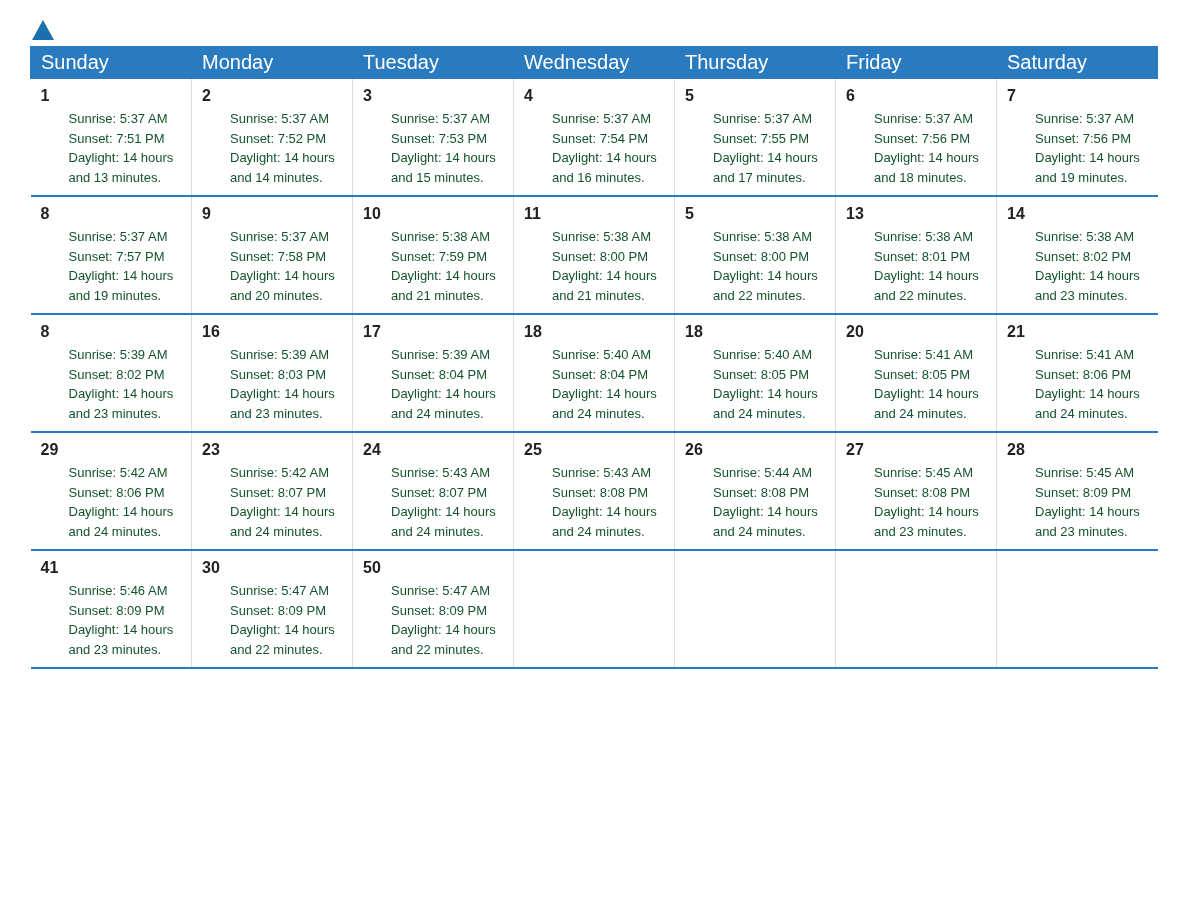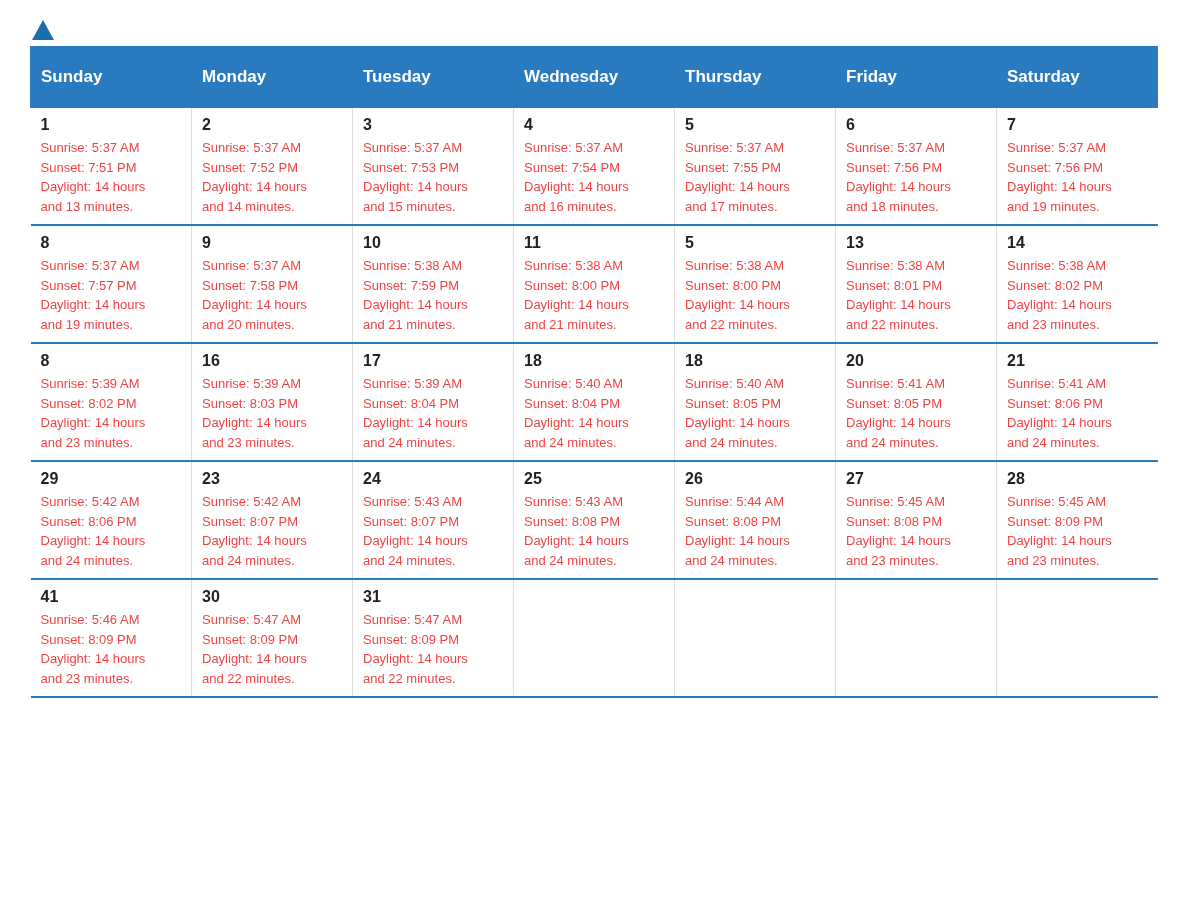--- a/index.html
+++ b/index.html
@@ -53,23 +53,23 @@
       margin-top: 2px;
     }
     table {
       width: 100%;
       border-collapse: collapse;
       margin-top: 10px;
     }
     thead th {
       background: #2a7abf;
       color: #fff;
-      font-size: 17px;
-      font-weight: bold;
-      padding: 20px 10px;
+      font-size: 20px;
+      font-weight: normal;
+      padding: 4px 10px;
       text-align: left;
       border: 1px solid #2a7abf;
     }
     tbody tr {
       border-bottom: 2px solid #2a7abf;
     }
     tbody td {
       vertical-align: top;
       padding: 8px 10px;
       font-size: 13px;
@@ -82,21 +82,22 @@
     .day-num {
       font-size: 16px;
       font-weight: bold;
       color: #222;
       display: block;
       margin-bottom: 4px;
     }
     .day-info {
       font-size: 13px;
       line-height: 1.5;
-      color: #ef4444;
+      color: #14532d;
+      margin-left: 28px;
     }
     .empty-cell { background: #fff; }
   </style>
 </head>
 <body>
 
 <div class="header">
   <div class="logo">
     <div class="logo-text">
       <span class="logo-general"></span>
@@ -250,21 +251,21 @@
       <tr>
         <td>
           <span class="day-num">41</span>
 <div class="day-info">Sunrise: 5:46 AM<br>Sunset: 8:09 PM<br>Daylight: 14 hours<br>and 23 minutes.</div>
         </td>
         <td>
           <span class="day-num">30</span>
 <div class="day-info">Sunrise: 5:47 AM<br>Sunset: 8:09 PM<br>Daylight: 14 hours<br>and 22 minutes.</div>
         </td>
         <td>
-          <span class="day-num">31</span>
+          <span class="day-num">50</span>
 <div class="day-info">Sunrise: 5:47 AM<br>Sunset: 8:09 PM<br>Daylight: 14 hours<br>and 22 minutes.</div>
         </td>
         <td class="empty-cell"></td>
         <td class="empty-cell"></td>
         <td class="empty-cell"></td>
         <td class="empty-cell"></td>
       </tr>
     </tbody>
 </table>
 

